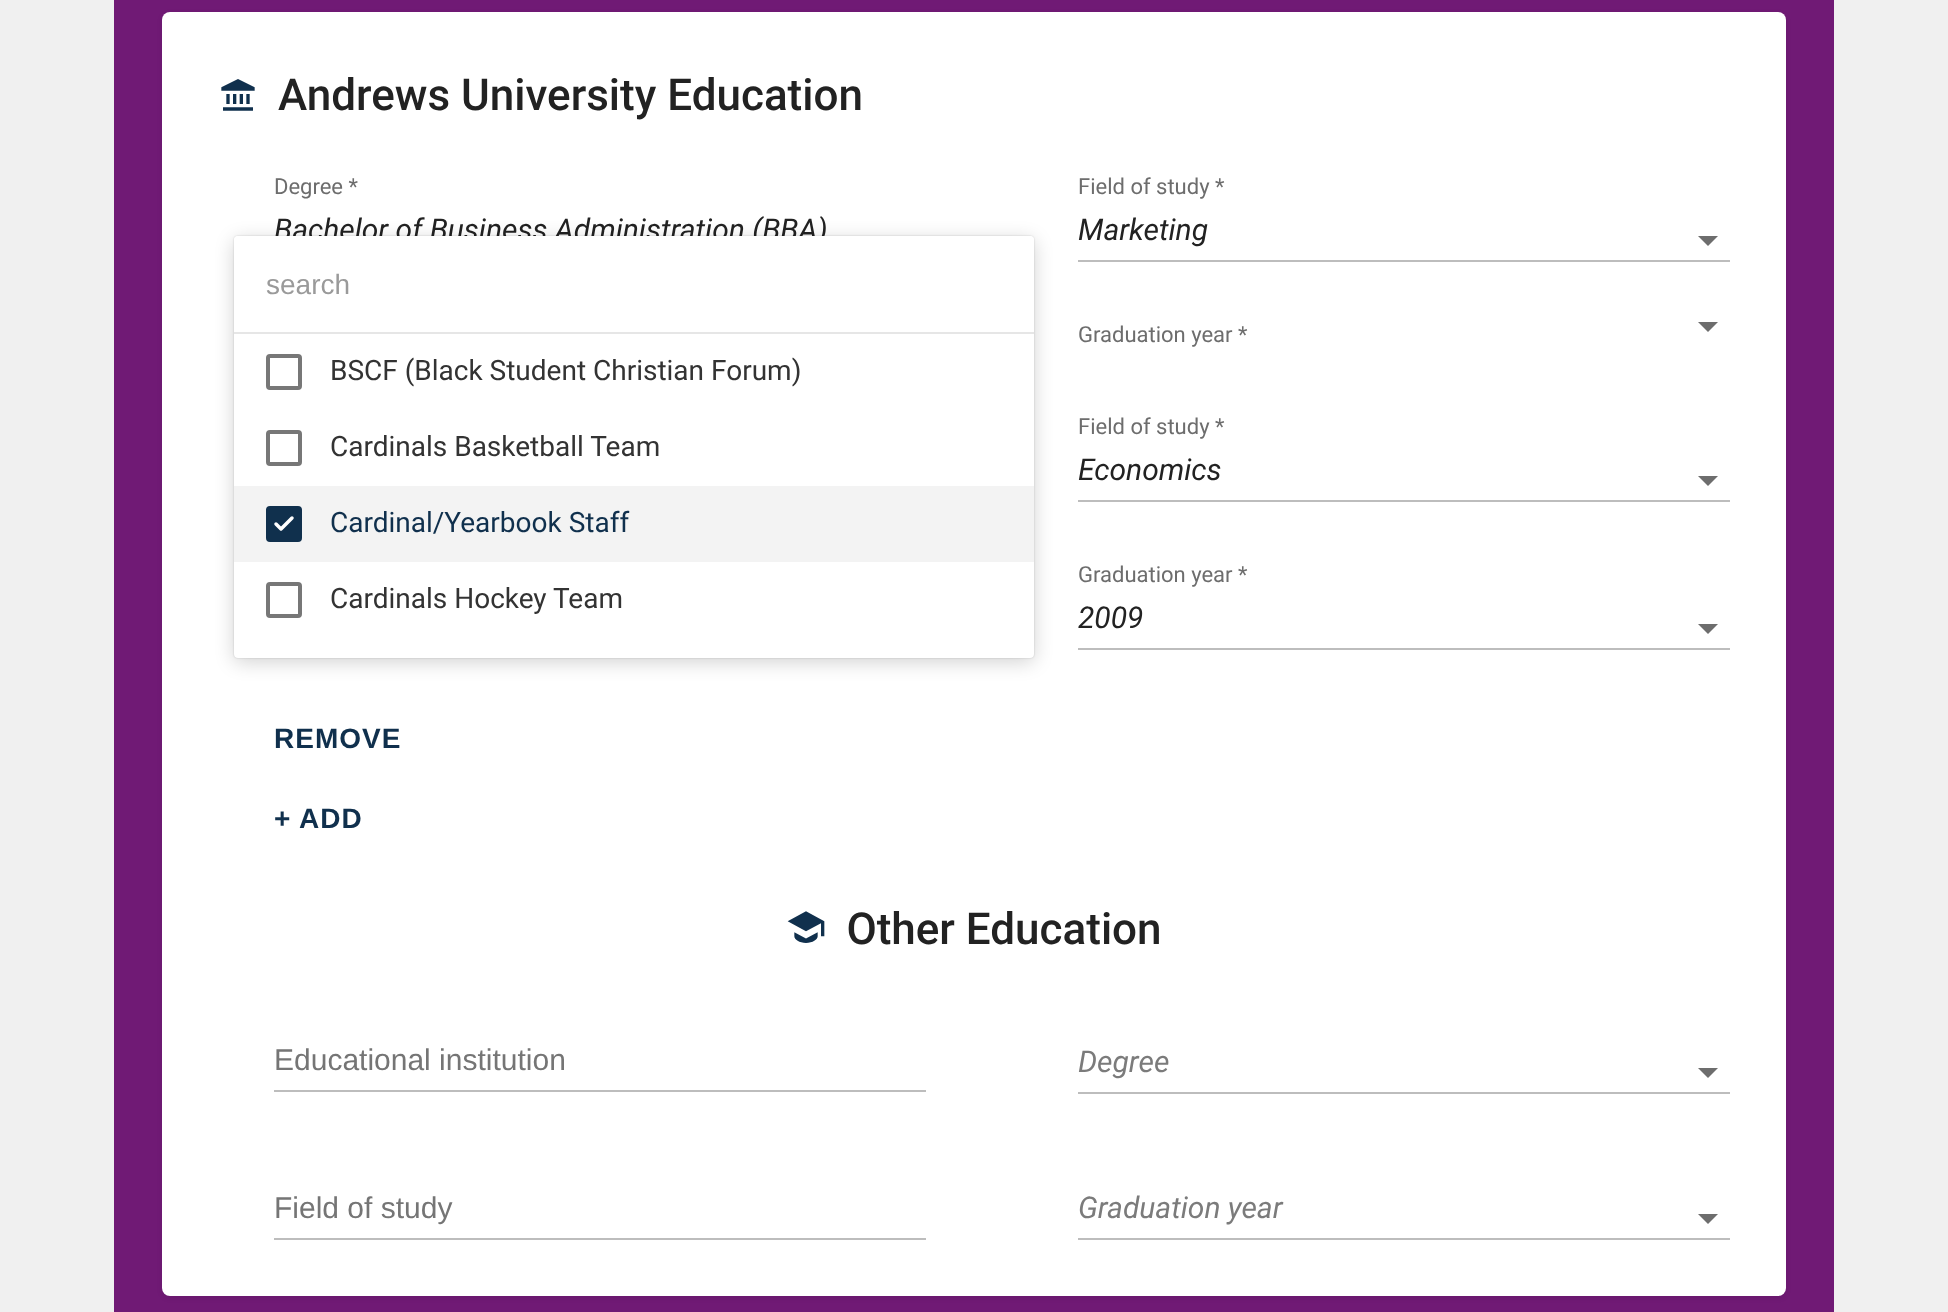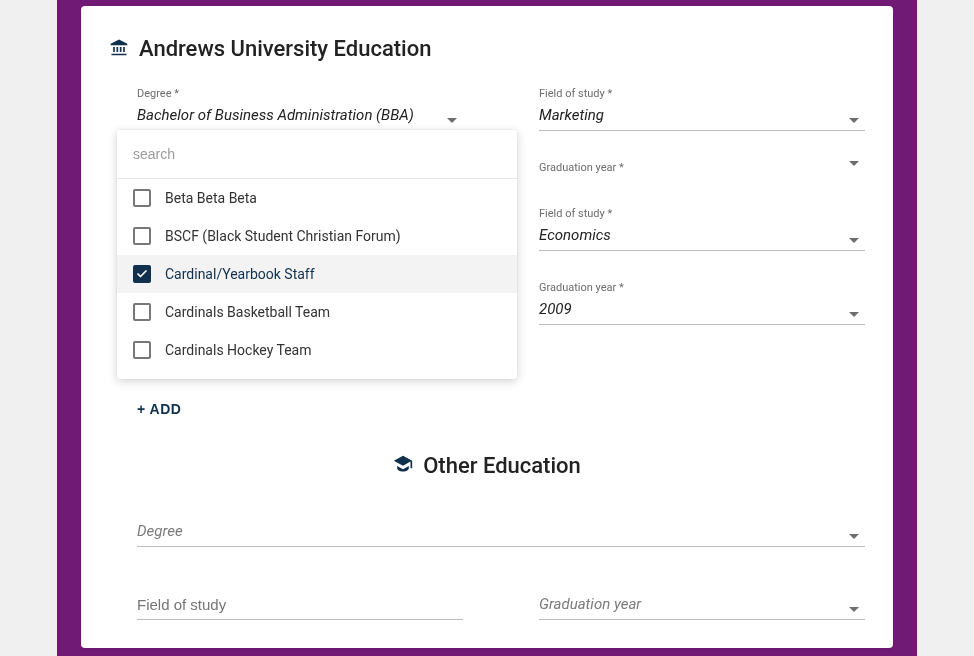--- a/index.html
+++ b/index.html
@@ -99,21 +99,21 @@
     letter-spacing: 0.5px;
     background: none;
     border: none;
     padding: 6px 0;
     cursor: pointer;
   }
   .section2 { margin-top: 30px; justify-content: center; }
   
   .dropdown-panel {
     position: absolute;
-    top: 124px;
+    top: 112px;
     left: 36px;
     width: 400px;
     background: #fff;
     box-shadow: 0 2px 10px rgba(0,0,0,0.18), 0 0 1px rgba(0,0,0,0.2);
     border-radius: 2px;
     z-index: 50;
     overflow: hidden;
   }
   .dropdown-search {
     border-bottom: 1px solid #e6e6e6;
@@ -233,20 +233,25 @@
         <svg width="20" height="20" viewBox="0 0 24 24" fill="#10304d">
             <path d="M12 2L1 8l11 6 9-4.91V17h2V8L12 2zm-7 12.5V17c0 2 3 4 7 4s7-2 7-4v-2.5l-7 3.82-7-3.82z"></path>
           </svg>
       </span>
       <h2>Other Education</h2>
     </div>
 
     <div class="row">
       <div class="col">
         <div class="field">
+          <input class="input-plain" placeholder="Educational institution" style="">
+        </div>
+      </div>
+      <div class="col">
+        <div class="field">
           <span class="field-value placeholder">Degree</span>
           <span class="field-caret"></span>
         </div>
       </div>
     </div>
 
     <div class="row" style="margin-bottom:0;align-items:center;">
       <div class="col">
         <div class="field">
           <input class="input-plain" placeholder="Field of study" style="">
@@ -260,40 +265,36 @@
       </div>
     </div>
 
     <div class="dropdown-panel">
       <div class="dropdown-search">
         <input type="text" placeholder="search" style="">
       </div>
       <div id="dropdown-options">
           <div class="option">
             <span class="checkbox"></span>
-            <span class="option-label">Beta Beta Beta</span>
+            <span class="option-label">BSCF (Black Student Christian Forum)</span>
           </div>
           <div class="option">
             <span class="checkbox"></span>
-            <span class="option-label">BSCF (Black Student Christian Forum)</span>
+            <span class="option-label">Cardinals Basketball Team</span>
           </div>
           <div class="option highlight">
             <span class="checkbox checked">
               <svg width="12" height="12" viewBox="0 0 24 24" fill="none" stroke="#fff" stroke-width="3.5" stroke-linecap="round" stroke-linejoin="round">
                 <polyline points="20 6 9 17 4 12"></polyline>
               </svg>
             </span>
             <span class="option-label">Cardinal/Yearbook Staff</span>
           </div>
           <div class="option">
             <span class="checkbox"></span>
-            <span class="option-label">Cardinals Basketball Team</span>
-          </div>
-          <div class="option">
-            <span class="checkbox"></span>
             <span class="option-label">Cardinals Hockey Team</span>
           </div>
         </div>
       <div class="spacer-bottom"></div>
     </div>
 
   </div>
 </div>
 
 </body></html>

